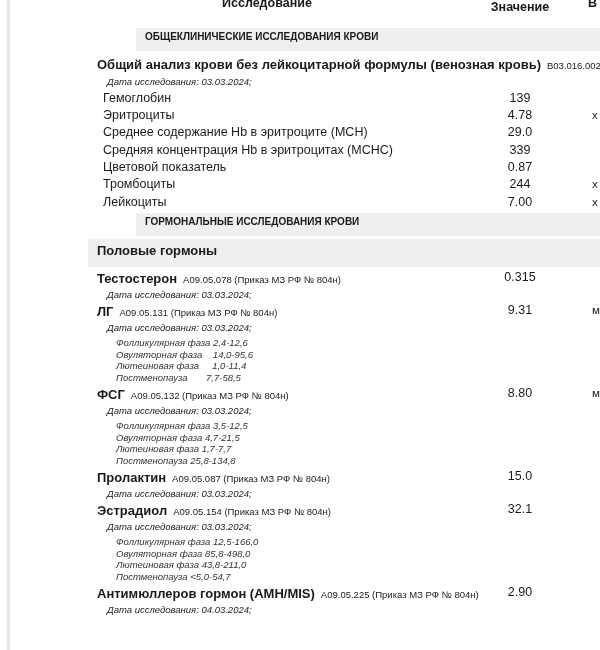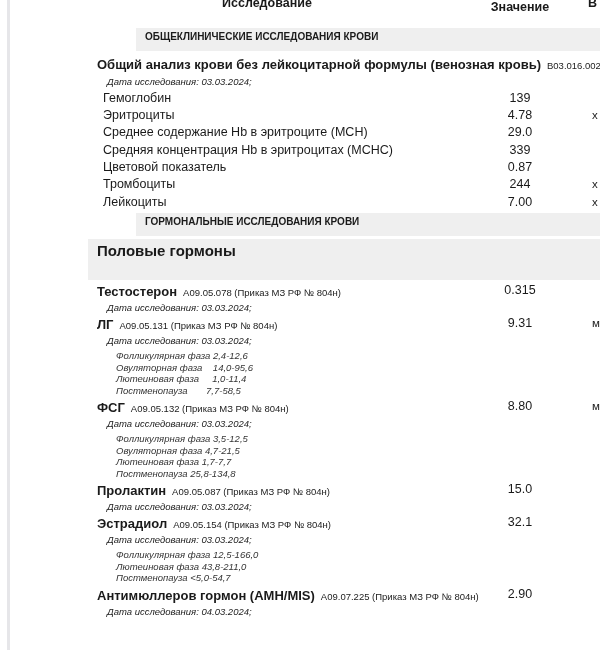--- a/index.html
+++ b/index.html
@@ -36,21 +36,21 @@
   .secbar {
     background:#efefef;
     font-weight:bold;
     padding-left:9px;
     white-space:nowrap;
     overflow:hidden;
   }
   .secbar.lvl1 { font-size:10px; line-height:16px; padding-top:1px; padding-bottom:5.5px;margin-left:48px; }
   .secbar.first { margin-top:28px; }
   .secbar.second { margin-top:2px; }
-  .secbar.lvl2 { font-size:15px; line-height:16px; padding-top:4.5px; padding-bottom:21px; margin-top:3px; }
+  .secbar.lvl2 { font-size:13px; line-height:16px; padding-top:4.5px; padding-bottom:8px; margin-top:3px; }
 
   .panel-head {
     position:relative;
     margin-top:5px; padding-left:9px;
     line-height:16px; white-space:nowrap;
   }
   .panel-name { font-weight:bold; font-size:13px; }
   .code { font-size:9.5px; color:#222; margin-left:6px; }
   .date {
     margin-top:2px; padding-left:19px;
@@ -195,28 +195,29 @@
 
     <div class="test">
       <div class="test-head">
         <span class="test-name">Эстрадиол</span><span class="code">A09.05.154 (Приказ МЗ РФ № 804н)</span>
         <span class="value">32.1</span>
         <span class="unit-frag"></span>
       </div>
       <div class="date">Дата исследования: 03.03.2024;</div>
       <div class="phases">
         <div>Фолликулярная фаза 12,5-166,0</div>
+        <div>Овуляторная фаза 85,8-498,0</div>
         <div>Лютеиновая фаза 43,8-211,0</div>
         <div>Постменопауза &lt;5,0-54,7</div>
       </div>
     </div>
 
     <div class="test">
       <div class="test-head">
-        <span class="test-name">Антимюллеров гормон (AMH/MIS)</span><span class="code">A09.07.225 (Приказ МЗ РФ № 804н)</span>
+        <span class="test-name">Антимюллеров гормон (AMH/MIS)</span><span class="code">A09.05.225 (Приказ МЗ РФ № 804н)</span>
         <span class="value">2.90</span>
         <span class="unit-frag"></span>
       </div>
       <div class="date">Дата исследования: 04.03.2024;</div>
     </div>
 
   </div>
 </div>
 
 </body></html>

